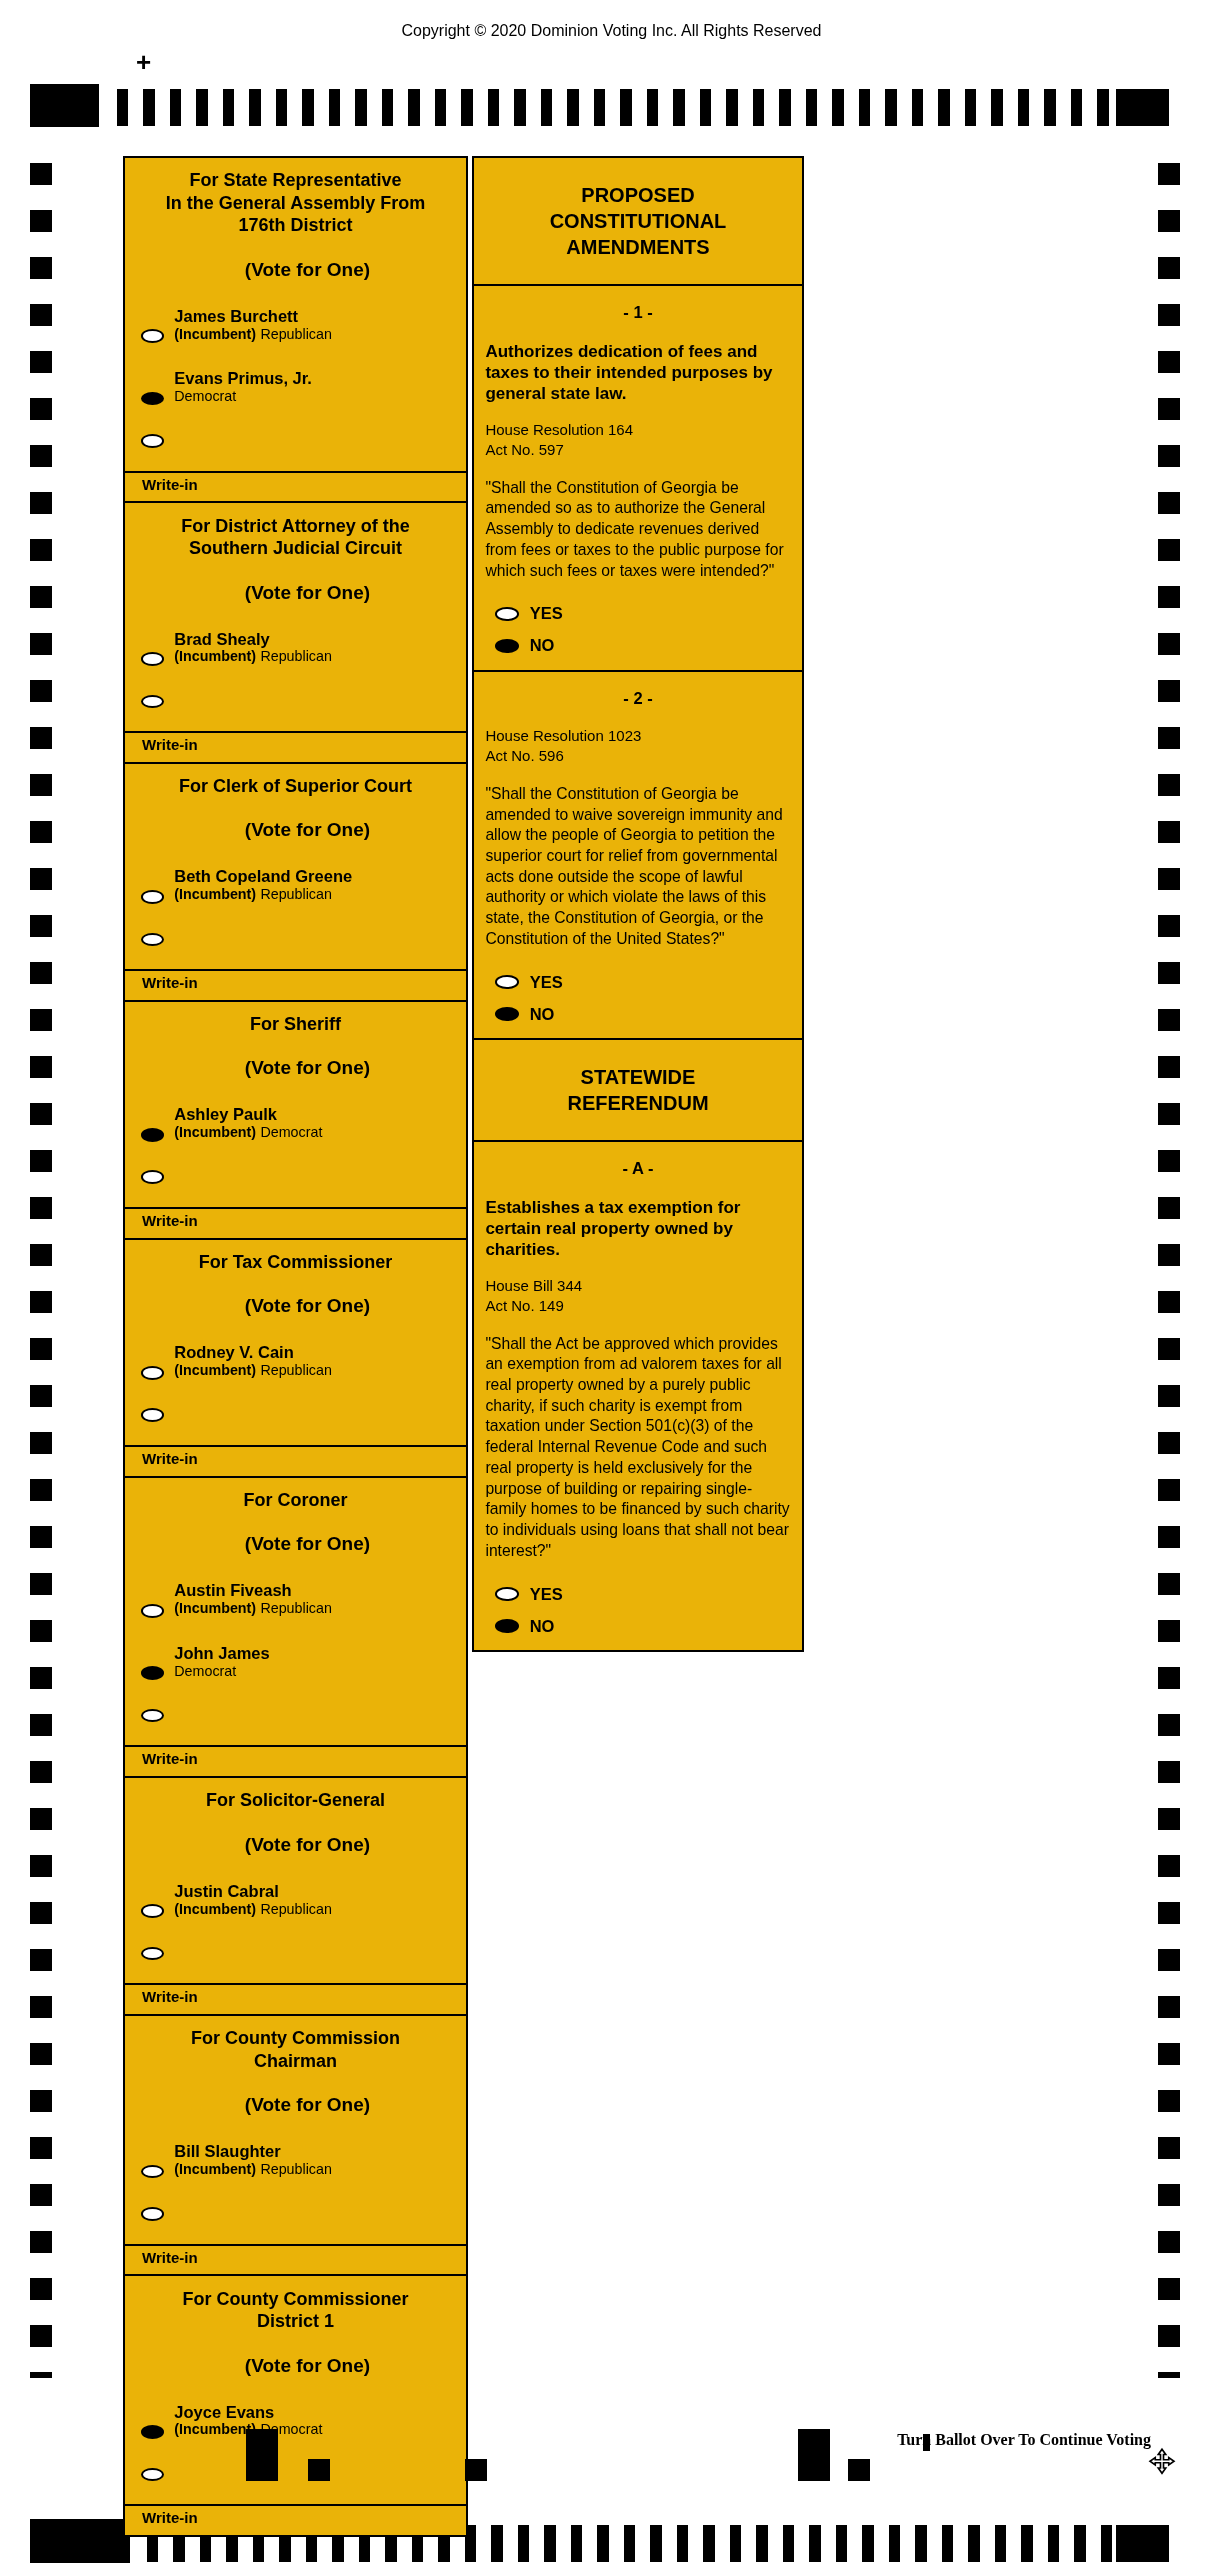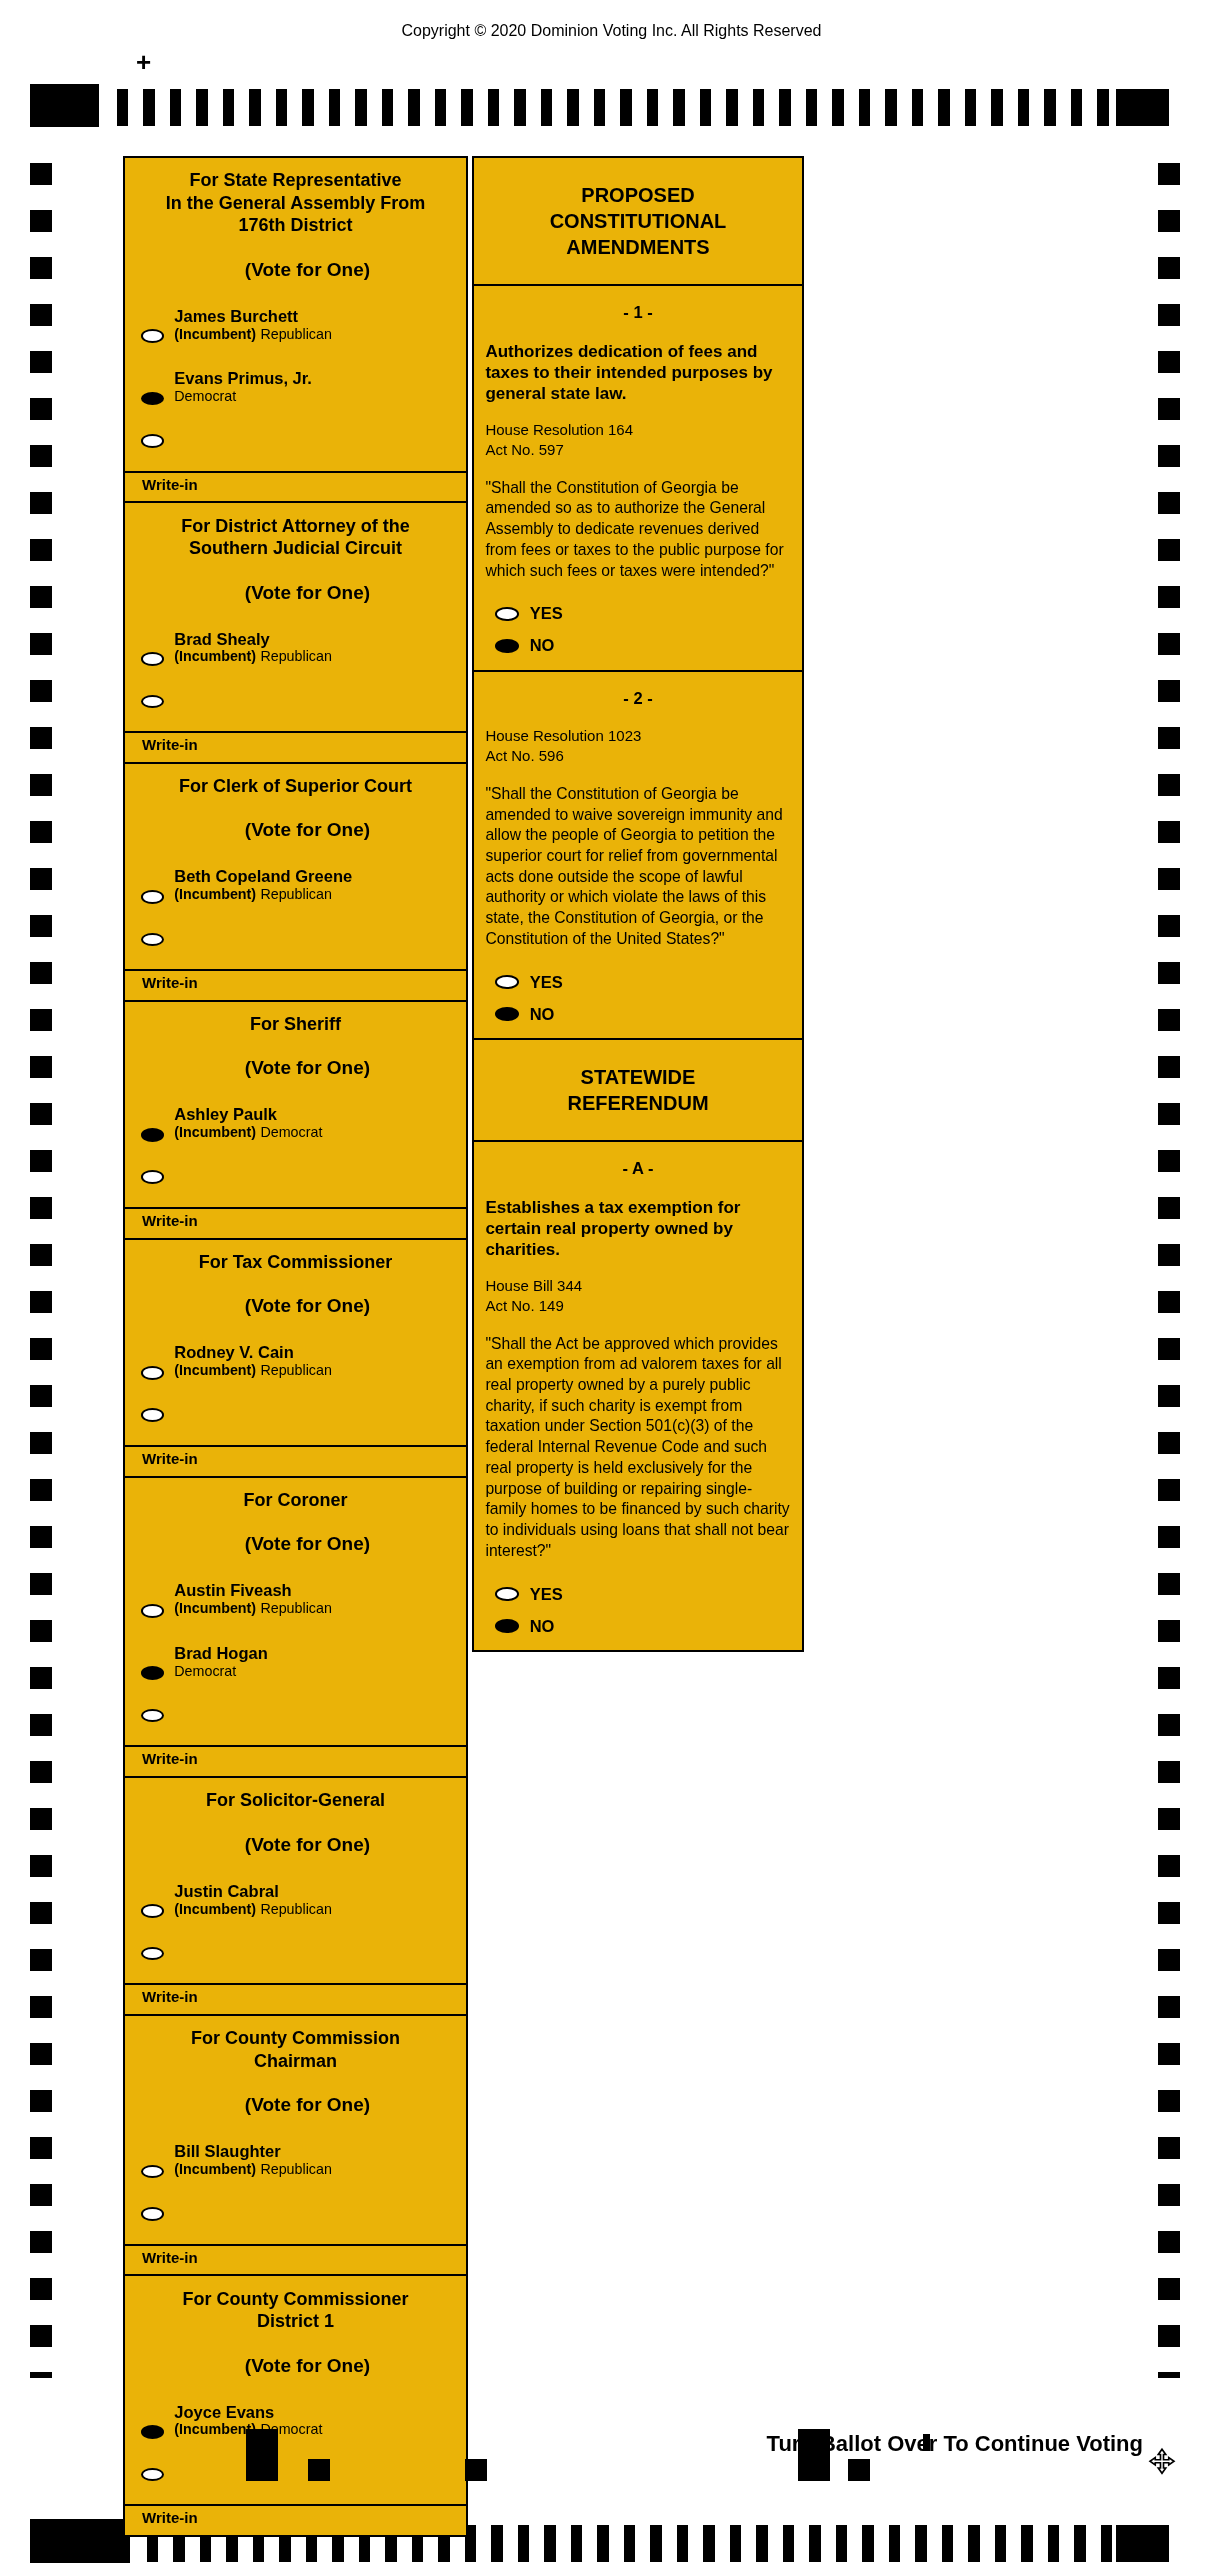--- a/index.html
+++ b/index.html
@@ -67,21 +67,21 @@
   .m-summary { font-weight:bold; font-size:17px; line-height:1.25; }
   .m-ref { font-size:15px; line-height:1.3; margin-top:15.7px; white-space:pre-line; }
   .m-question { font-size:15.7px; line-height:1.32; margin-top:18.6px; }
   .m-opt { display:flex; align-items:center; margin:13px 0 0 10px; }
   .m-opt.first { margin-top:23px; }
   .m-opt .oval { margin-right:10.7px; }
   .opt-label { font-weight:bold; font-size:16.5px; }
 
   
   .code-mark { position:absolute; background:#000; }
-  .turn-over { position:absolute; right:80px; top:2431px; font-weight:bold; font-size:22px; }
+  .turn-over { position:absolute; right:72px; top:2431px; font-weight:bold; font-size:16px;font-family:Liberation Serif, serif; }
   .move-icon { position:absolute; left:1147px; top:2447px; width:30px; height:30px; }
 </style>
 </head>
 <body>
 
 <div class="page">
 
   <div class="copyright">Copyright © 2020 Dominion Voting Inc. All Rights Reserved</div>
   <div class="plus-mark">+</div>
 
@@ -192,21 +192,21 @@
       <div class="cand">
         <span class="oval"></span>
         <div class="cand-text">
           <div class="cand-name">Austin Fiveash</div>
           <div class="cand-detail"><span class="inc">(Incumbent)</span><span class="party">Republican</span></div>
         </div>
       </div>
       <div class="cand">
         <span class="oval filled"></span>
         <div class="cand-text">
-          <div class="cand-name">Brad Hogan</div>
+          <div class="cand-name">John James</div>
           <div class="cand-detail"><span class="inc"></span><span class="party">Democrat</span></div>
         </div>
       </div>
       <div class="cand blank">
         <span class="oval"></span>
       </div>
       <div class="writein">Write-in</div>
     </section>
 
     <section class="race">

